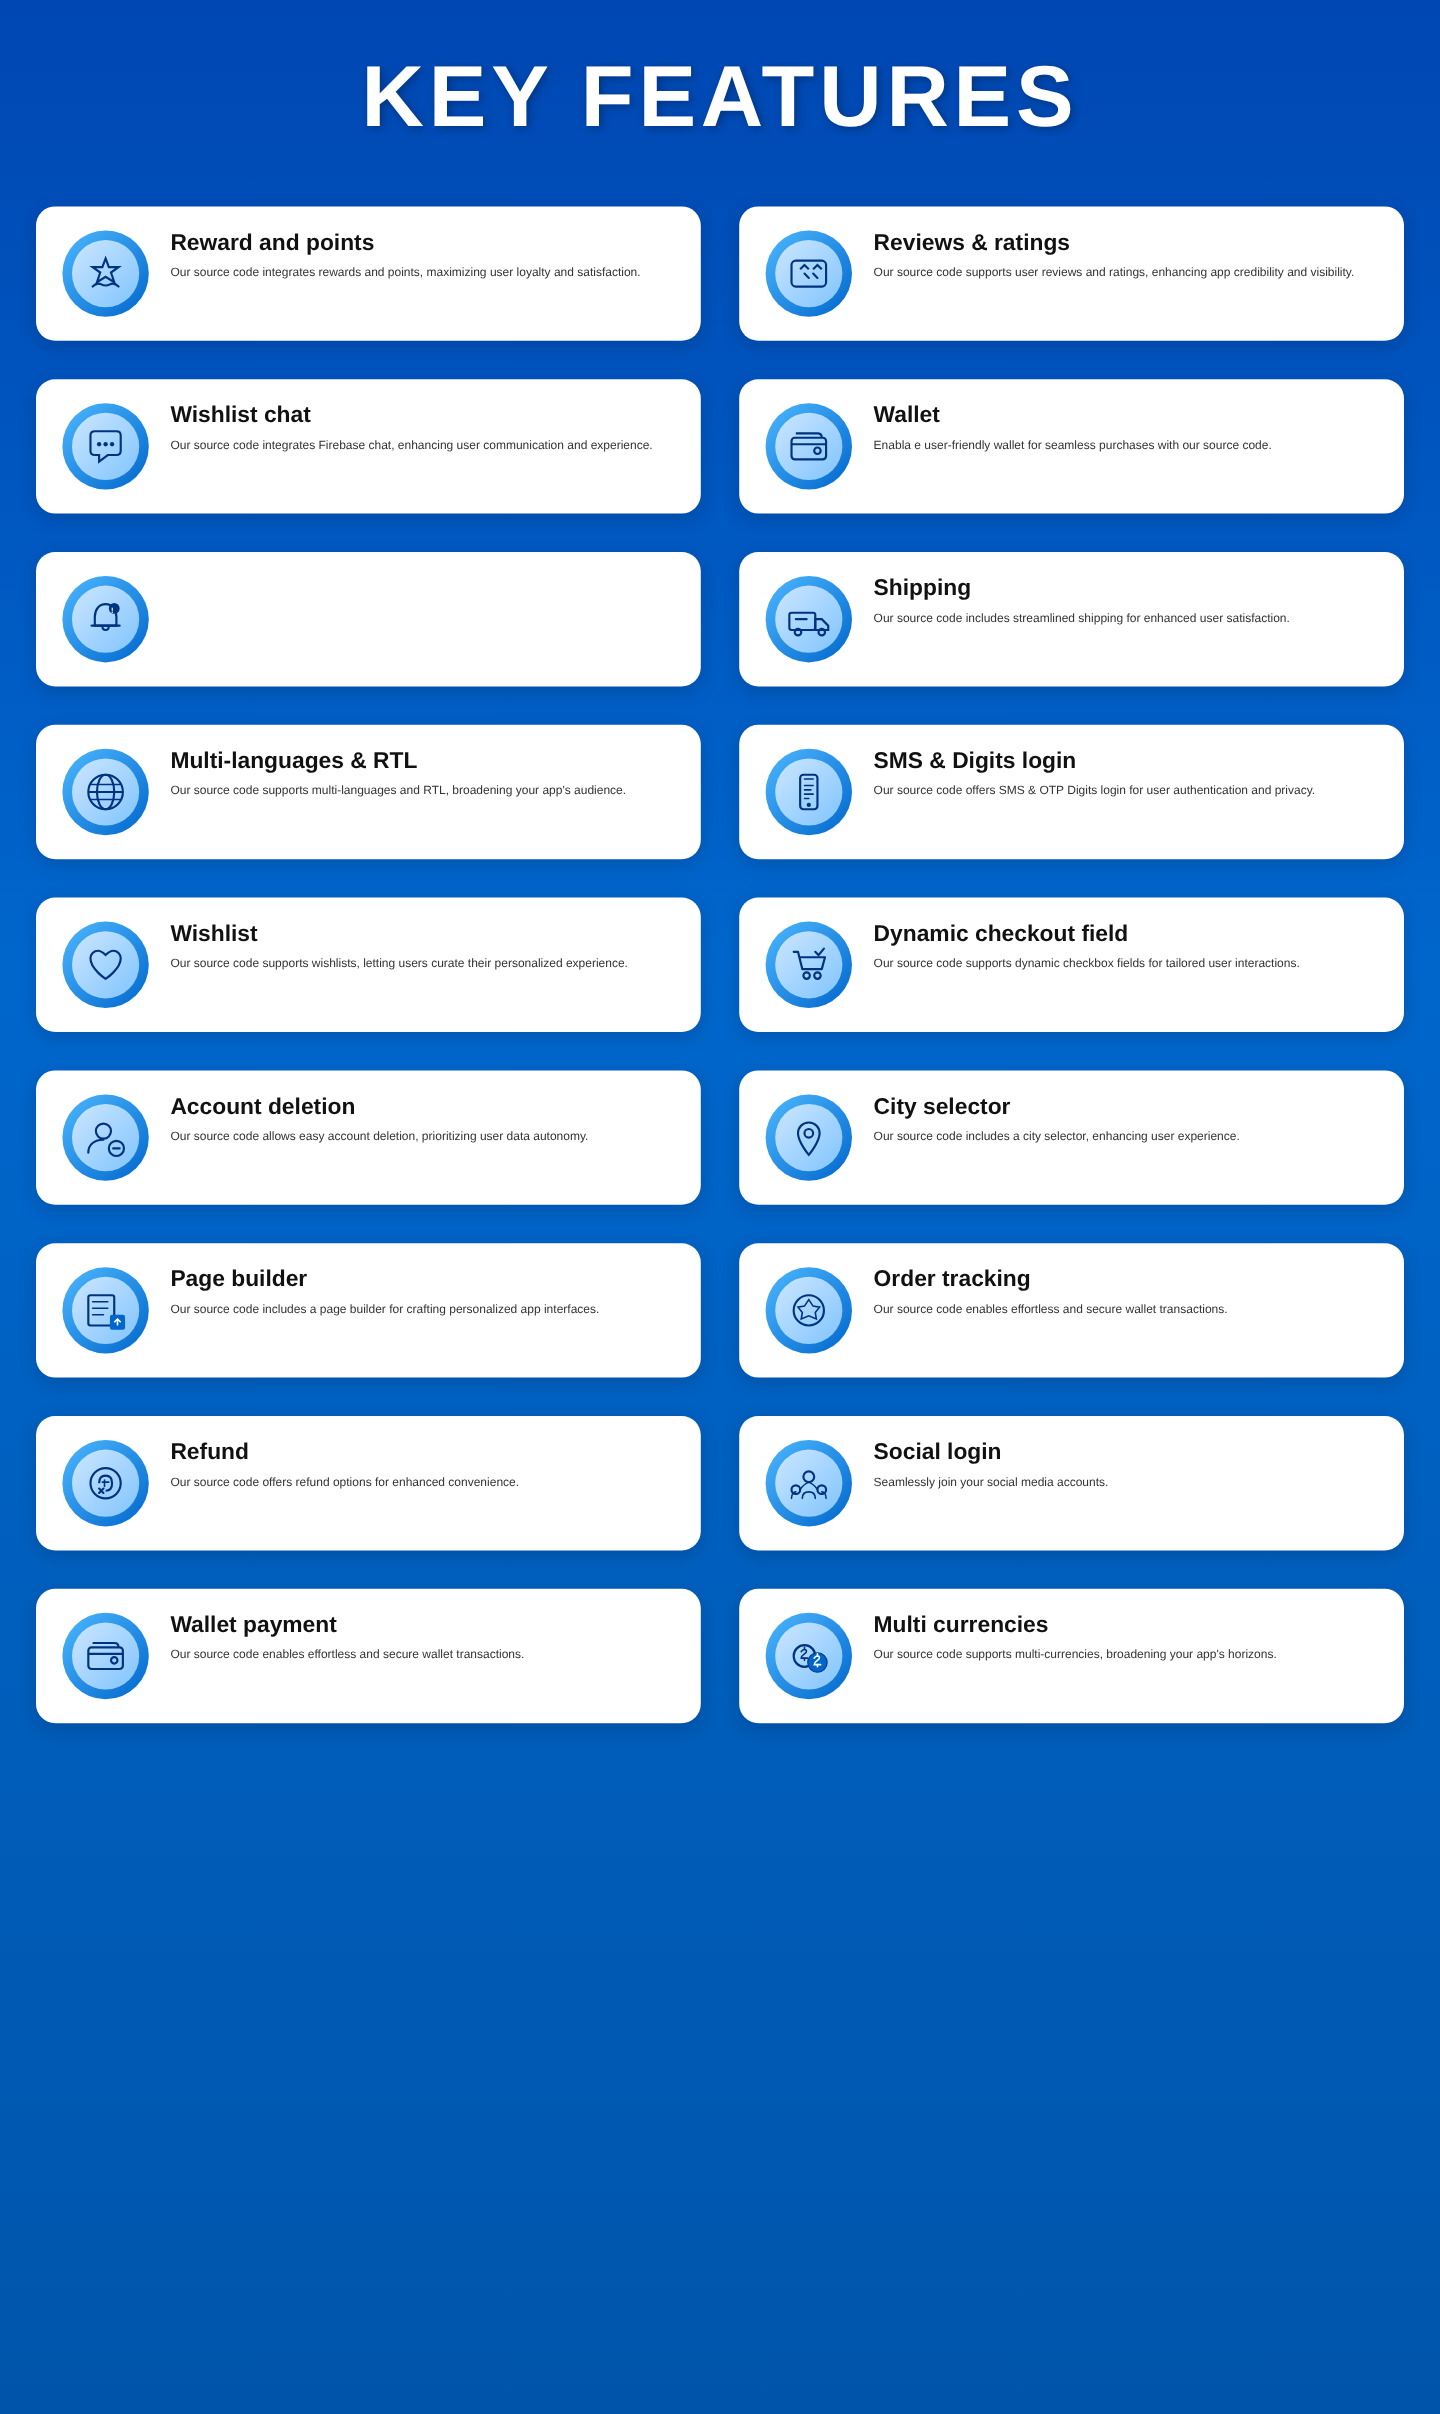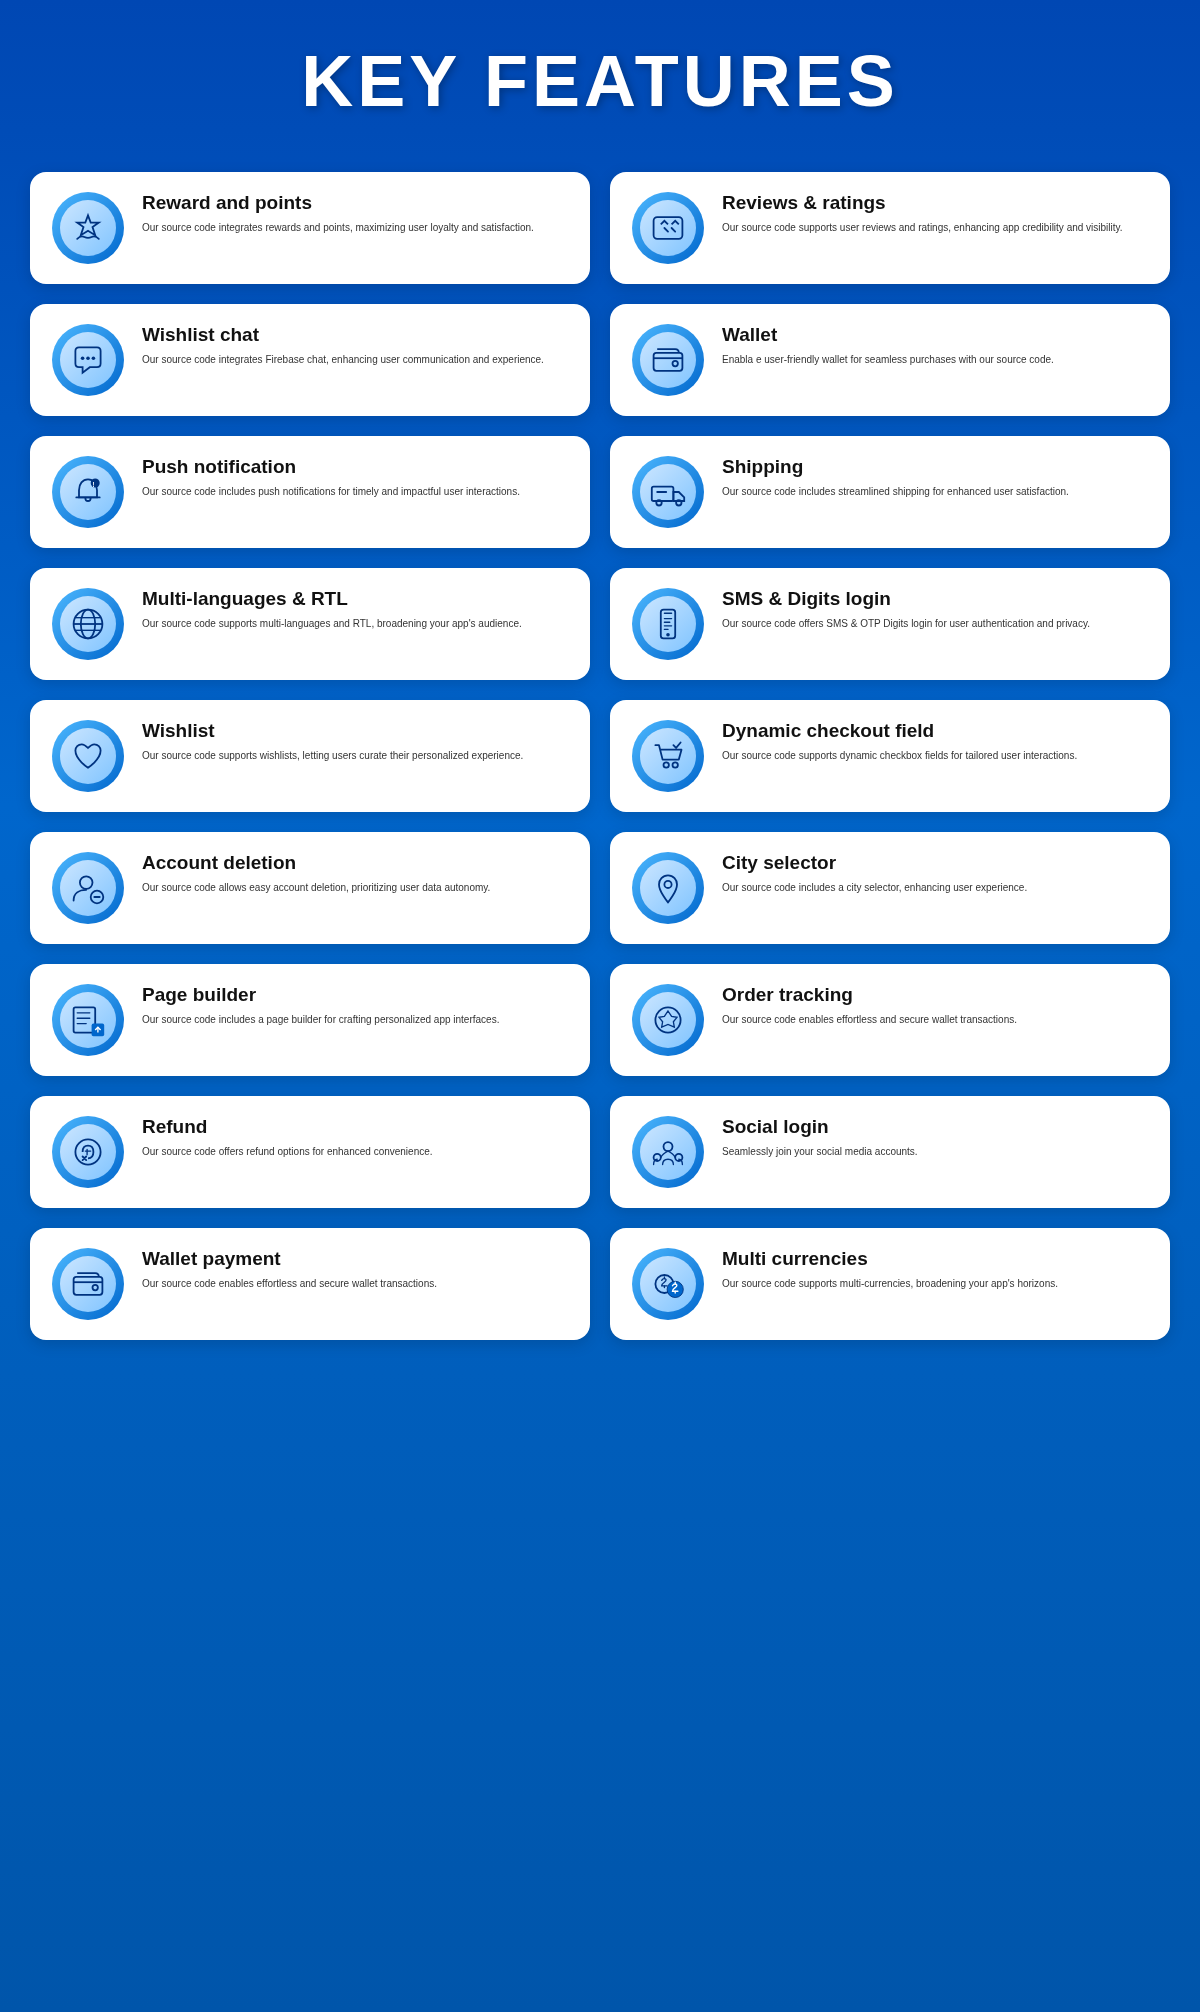--- a/index.html
+++ b/index.html
@@ -15,21 +15,21 @@
       color: #ffffff;
       font-size: 72px;
       font-weight: 700;
       letter-spacing: 4px;
       margin-bottom: 50px;
       text-shadow: 2px 2px 8px rgba(0,0,0,0.3);
     }
     .features-grid {
       display: grid;
       grid-template-columns: 1fr 1fr;
-      gap: 20px;
+      gap: 32px;
     }
     .feature-card {
       background: #ffffff;
       border-radius: 16px;
       padding: 20px 22px;
       display: flex;
       flex-direction: row;
       align-items: flex-start;
       gap: 18px;
       box-shadow: 0 4px 15px rgba(0,0,0,0.15);
@@ -146,24 +146,20 @@
         <div class="icon-inner">
           <svg viewBox="0 0 40 40" width="36" height="36" fill="none" xmlns="http://www.w3.org/2000/svg">
       <path d="M20 6 C14 6 10 11 10 18 V26 H30 V18 C30 11 26 6 20 6Z" stroke="#003380" stroke-width="2" fill="none"></path>
       <path d="M7 26 H33" stroke="#003380" stroke-width="2" stroke-linecap="round"></path>
       <path d="M17 26 Q17 30 20 30 Q23 30 23 26" stroke="#003380" stroke-width="2" fill="none"></path>
       <circle cx="28" cy="10" r="5" fill="#003380"></circle>
       <text x="25" y="14" font-size="7" fill="white" font-weight="bold">!</text>
     </svg>
         </div>
       </div>
-      <div class="feature-text">
-        <div class="feature-title">Push notification</div>
-        <div class="feature-desc">Our source code includes push notifications for timely and impactful user interactions.</div>
-      </div>
     </div>
     <div class="feature-card">
       <div class="icon-circle">
         <div class="icon-inner">
           <svg viewBox="0 0 40 40" width="36" height="36" fill="none" xmlns="http://www.w3.org/2000/svg">
       <rect x="2" y="14" width="24" height="16" rx="2" stroke="#003380" stroke-width="2"></rect>
       <path d="M26 20 L32 20 L38 26 V30 H26 Z" stroke="#003380" stroke-width="2" fill="none"></path>
       <circle cx="10" cy="32" r="3" stroke="#003380" stroke-width="2"></circle>
       <circle cx="32" cy="32" r="3" stroke="#003380" stroke-width="2"></circle>
       <path d="M8 20 H18" stroke="#003380" stroke-width="2" stroke-linecap="round"></path>

